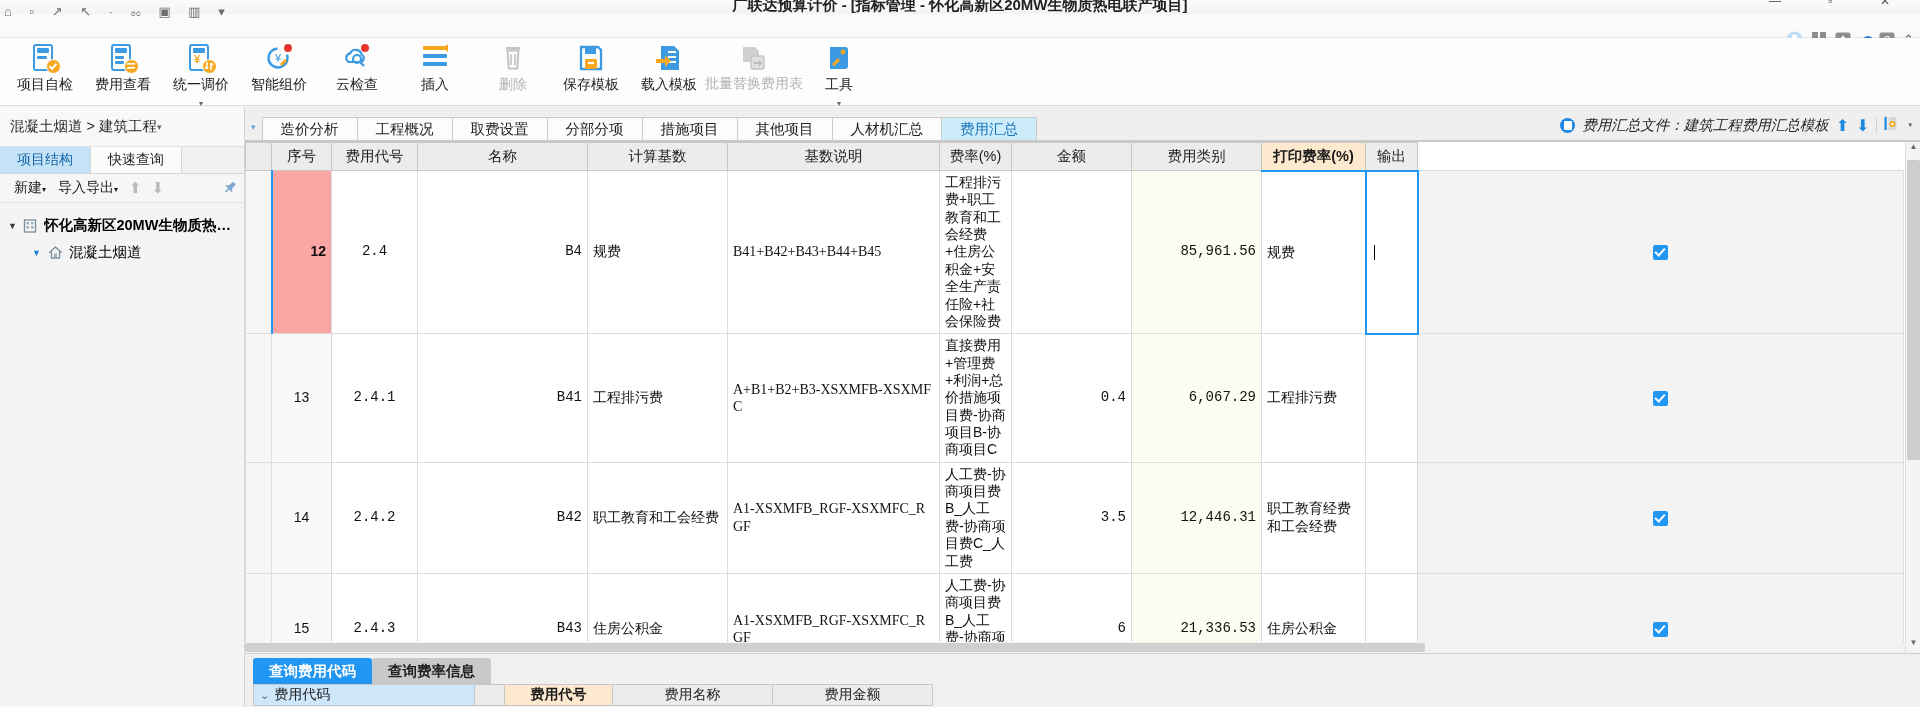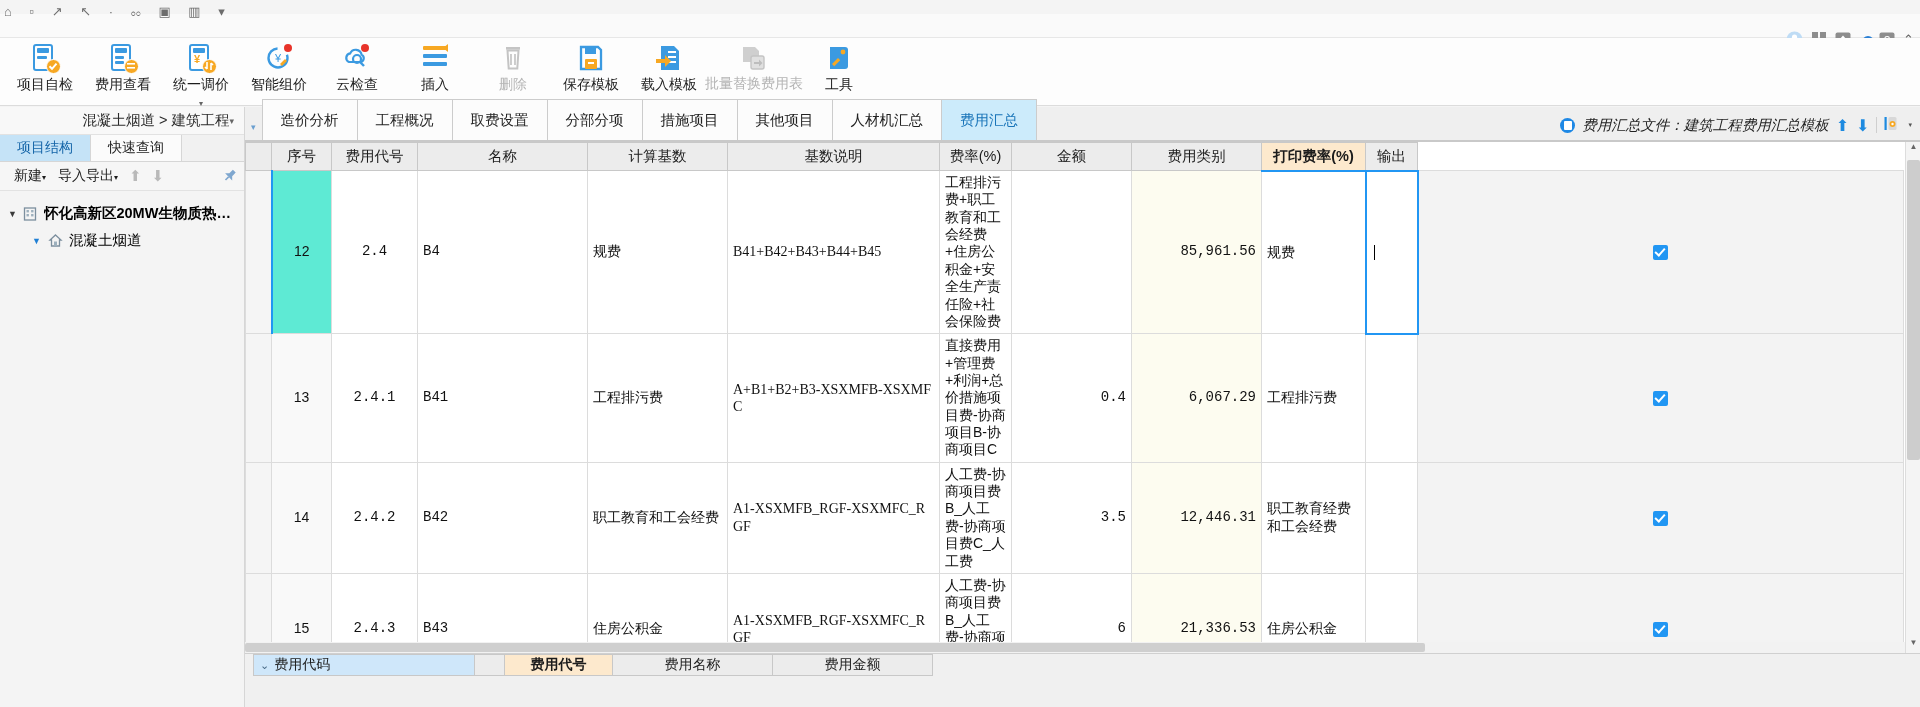--- a/index.html
+++ b/index.html
@@ -68,23 +68,23 @@
   .i-line { position:absolute; background:#3b9ae1; height:2.6px; border-radius:1px; }
   .i-badge { position:absolute; right:-1px; bottom:-1px; width:15px; height:15px; border-radius:50%; background:#f7a823; border:1.6px solid #fff; }
   .i-dot-red { position:absolute; right:1px; top:-1px; width:8px; height:8px; border-radius:50%; background:#e8342a; }
 
   
   .leftpane {
     position: absolute; top: 107px; left: 0; width: 245px; height: 600px;
     background: #f4f4f4; border-right: 1px solid #d6d6d6;
   }
   .breadcrumb {
-    height: 28px; display: flex; align-items: center; padding: 0 10px;
+    height: 40px; display: flex; align-items: center; padding: 0 10px;
     font-size: 14.5px; color: #2b2b2b; background: #f8f8f8; border-bottom: 1px solid #e2e2e2;
-    justify-content: flex-end;
+    justify-content: flex-start;
   }
   .breadcrumb .bc-caret { font-size: 9px; color: #666; }
   .lp-tabs { display: flex; height: 27px; background: #ececec; border-bottom: 1px solid #d6d6d6; }
   .lp-tab {
     padding: 0 17px; display: flex; align-items: center; font-size: 14px;
     border-right: 1px solid #d6d6d6; background: #fbfbfb; color: #222; cursor: default;
   }
   .lp-tab.active { background: #c5e3f7; color: #1565a8; }
   .lp-tabs .filler { flex: 1; background: #f1f1f1; }
   .lp-toolbar {
@@ -108,21 +108,21 @@
 
   
   .rightpane { position: absolute; top: 107px; left: 245px; width: 1675px; height: 600px; background: #f2f2f2; }
 
   .maintabs {
     height: 34px; background: #efefef; display: flex; align-items: flex-end;
     border-bottom: 1px solid #c9c9c9; position: relative; padding-left: 2px;
   }
   .mt-caret { font-size: 9px; color: #6a9fd0; padding: 0 6px 8px 4px; }
   .mt {
-    padding: 8px 18px; height: 41px; display: flex; align-items: center; font-size: 14.5px;
+    padding: 8px 18px; height: 23px; display: flex; align-items: center; font-size: 14.5px;
     background: #fcfcfc; border: 1px solid #cccccc; border-bottom: none; color: #222;
     margin-right: -1px; cursor: default; white-space: nowrap;
   }
   .mt.active { background: #ccebfb; color: #1874b8; }
   .mt-right {
     position: absolute; right: 8px; bottom: 5px; display: flex; align-items: center; gap: 7px;
     font-size: 14.5px; color: #222; font-style: italic;
   }
   .mt-right .fileicon { width: 15px; height: 15px; border-radius: 50%; background: #1e88e5; position: relative; }
   .mt-right .fileicon::after { content:""; position:absolute; left:3.5px; top:3px; width:8px; height:9px; background:#fff; border-radius:1px; }
@@ -136,23 +136,23 @@
     background: #ececec; border: 1px solid #c8c8c8; font-weight: normal; color: #1c1c1c;
     height: 28px; font-size: 14.5px; padding: 0 4px;
   }
   table.grid th.hl { background: #fde9cd; font-weight: bold; border-bottom: 2px solid #2196f3; }
   table.grid td {
     border: 1px solid #dcdcdc; padding: 3px 5px; vertical-align: middle; color: #111;
     line-height: 1.24; font-size: 14px;
   }
   td.c-pin { background:#f5f5f5; border-right:1px solid #d5d5d5; }
   td.c-idx { text-align: center; background: #f9f9f9; color:#222; font-size: 13.5px; }
-  td.c-idx.sel { background: #5eead4; border-left: 2px solid #2196f3; font-weight:normal; }
+  td.c-idx.sel { background: #fca5a5; border-left: 2px solid #2196f3; font-weight:bold;text-align:right; }
   td.c-no { text-align: center; font-family: "Liberation Mono", monospace; font-size: 13.5px; }
-  td.c-code { text-align: left; font-family: "Liberation Mono", monospace; font-size: 13.5px; }
+  td.c-code { text-align: right; font-family: "Liberation Mono", monospace; font-size: 13.5px; }
   td.c-name { text-align: left; }
   td.c-base { font-family: Liberation Serif, serif; font-size: 12.5px; word-break: break-all; margin-left: 31px; }
   td.c-desc { font-size: 13.5px; }
   td.c-rate { text-align: right; font-family: "Liberation Mono", monospace; font-size: 13.5px; position: relative; }
   td.c-amt { text-align: right; font-family: "Liberation Mono", monospace; font-size: 14px; background: #fdfcf0; }
   td.c-cat { text-align: left; }
   td.c-print { background: #fff; }
   td.c-print.editing { border: 2px solid #2196f3; }
   td.c-out { text-align: center; background:#f3f3f3; }
   .cursor-bar { display:inline-block; width:1px; height:15px; background:#000; vertical-align:middle; margin-left:2px; animation: none; }
@@ -183,20 +183,24 @@
   .bt-grid { display:flex; height: 22px; margin-left: 8px; }
   .bt-cell { border:1px solid #c8c8c8; border-left:none; background:#ececec; display:flex; align-items:center; justify-content:center; font-size:14px; color:#1c1c1c; }
   .bt-cell.first { border-left:1px solid #c8c8c8; background:#cfe7fa; justify-content:flex-start; padding-left:6px; }
   .bt-cell.hl { background:#fde9cd; font-weight:bold; }
 </style>
 </head>
 <body>
 
 <div id="app">
 
+  <div class="titlebar">
+    <div class="ttl">广联达预算计价 - [指标管理 - 怀化高新区20MW生物质热电联产项目]</div>
+    <div class="win-btns">—&nbsp;▫&nbsp;✕</div>
+  </div>
 
   <div class="menubar">
     <div class="qat">⌂ ▫ ↗ ↖ · ೲ ▣ ▥ ▾</div>
     <div class="topright">
       <span class="tr-ic">
         <svg width="17" height="17" viewBox="0 0 17 17">
             <circle cx="8.5" cy="8.5" r="8" fill="#bfdcf5"></circle>
             <circle cx="8.5" cy="6.2" r="2.6" fill="#fff"></circle>
             <path d="M3.2 15 A5.8 5.8 0 0 1 13.8 15 Z" fill="#fff"></path>
           </svg>
@@ -573,20 +577,24 @@
         <div class="thumb"></div>
         <div class="sa" style="bottom:0">▼</div>
       </div>
       <div class="scroll-h">
         <div class="thumb"></div>
       </div>
     </div>
   </div>
 
   <div class="bottom">
+    <div class="bt-tabs">
+      <div class="bt-tab active">查询费用代码</div>
+      <div class="bt-tab">查询费率信息</div>
+    </div>
     <div class="bt-grid">
       <div class="bt-cell first" style="width:222px;">
         <span style="color:#4a6b87;font-size:11px;margin-right:5px;">⌄</span>
         <span>费用代码</span>
       </div>
       <div class="bt-cell" style="width:30px;"></div>
       <div class="bt-cell hl" style="width:108px;">费用代号</div>
       <div class="bt-cell" style="width:160px;">费用名称</div>
       <div class="bt-cell" style="width:160px;">费用金额</div>
     </div>

